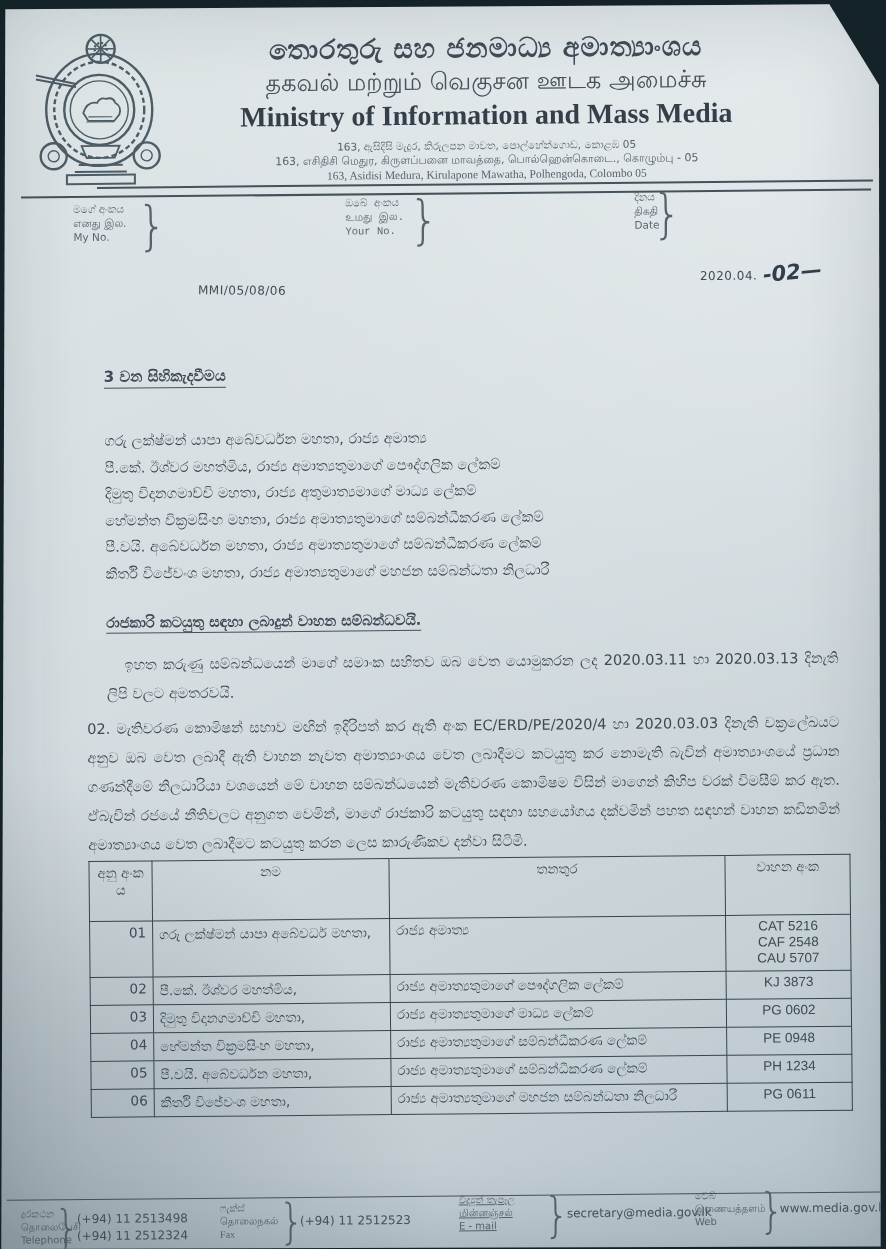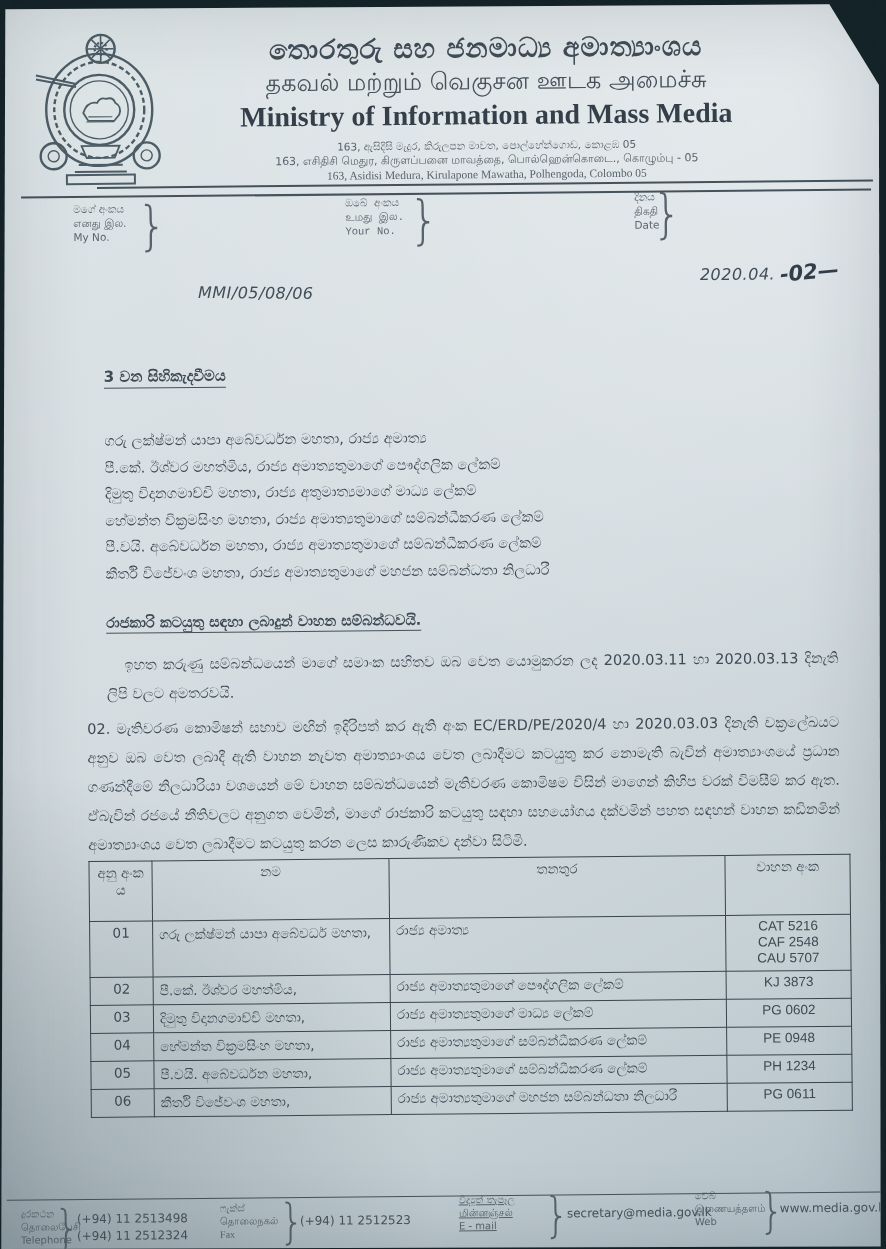--- a/index.html
+++ b/index.html
@@ -31,39 +31,39 @@
   .title-en{left:190px;top:100px;width:600px;text-align:center;font-size:28px;font-weight:bold;color:#343f49;}
   .addr{left:150px;width:680px;text-align:center;color:#57636c;}
   .addr1{top:140px;font-size:10.5px;}
   .addr2{top:154px;font-size:11px;}
   .addr3{top:169px;font-size:11.5px;}
   .rule{position:absolute;height:0;border-top:2px solid #45525b;}
 
   
   .ref-labels{font-size:10.5px;line-height:14px;color:#5a666f;}
   .brace{font-size:46px;font-weight:200;color:#57636c;transform:scaleY(1.15);display:inline-block;}
-  .refval{font-size:16px;color:#414e58;letter-spacing:.5px;font-style:italic;}
+  .refval{font-size:12px;color:#414e58;letter-spacing:.5px;}
   .hand{font-family:"DejaVu Sans", sans-serif;font-style:italic;font-weight:bold;font-size:21px;color:#323f4b;transform:rotate(-5deg);display:inline-block;}
 
   
   .si-text{font-size:14.5px;color:#3e4a54;}
   .heading-underline{border-bottom:1.5px solid #45525b;padding-bottom:2px;}
   .recipients div{line-height:26.5px;}
   .para{line-height:29px;text-align:justify;}
 
   
   table.veh{border-collapse:collapse;table-layout:fixed;}
   table.veh td,table.veh th{
     border:1.6px solid #38454e;
     font-weight:normal;vertical-align:top;
     padding:3px 6px;font-size:13.5px;color:#3e4a54;
   }
   th.c-no{width:50px;}  th.c-name{width:224px;} th.c-pos{width:323px;} th.c-veh{width:112px;}
   .th-txt{font-size:13.5px;}
-  td.no-cell{text-align:center;padding-left:10px;}
+  td.no-cell{text-align:right;padding-left:10px;}
   td.veh-cell{text-align:center;font-family:"Liberation Sans", sans-serif;font-weight:bold;color:#2e3b45;font-size:13.5px;line-height:16px;}
   .name-cell{line-height:21px;}
 
   
   .foot-labels{font-size:10px;line-height:13px;color:#5a666f;}
   .foot-val{font-size:12px;color:#47535c;line-height:17px;}
   .foot-brace{font-size:40px;font-weight:200;color:#57636c;transform:scaleY(1.2);display:inline-block;}
 
   .emblem{position:absolute;left:32px;top:22px;}
   .vignette{position:absolute;inset:0;pointer-events:none;

